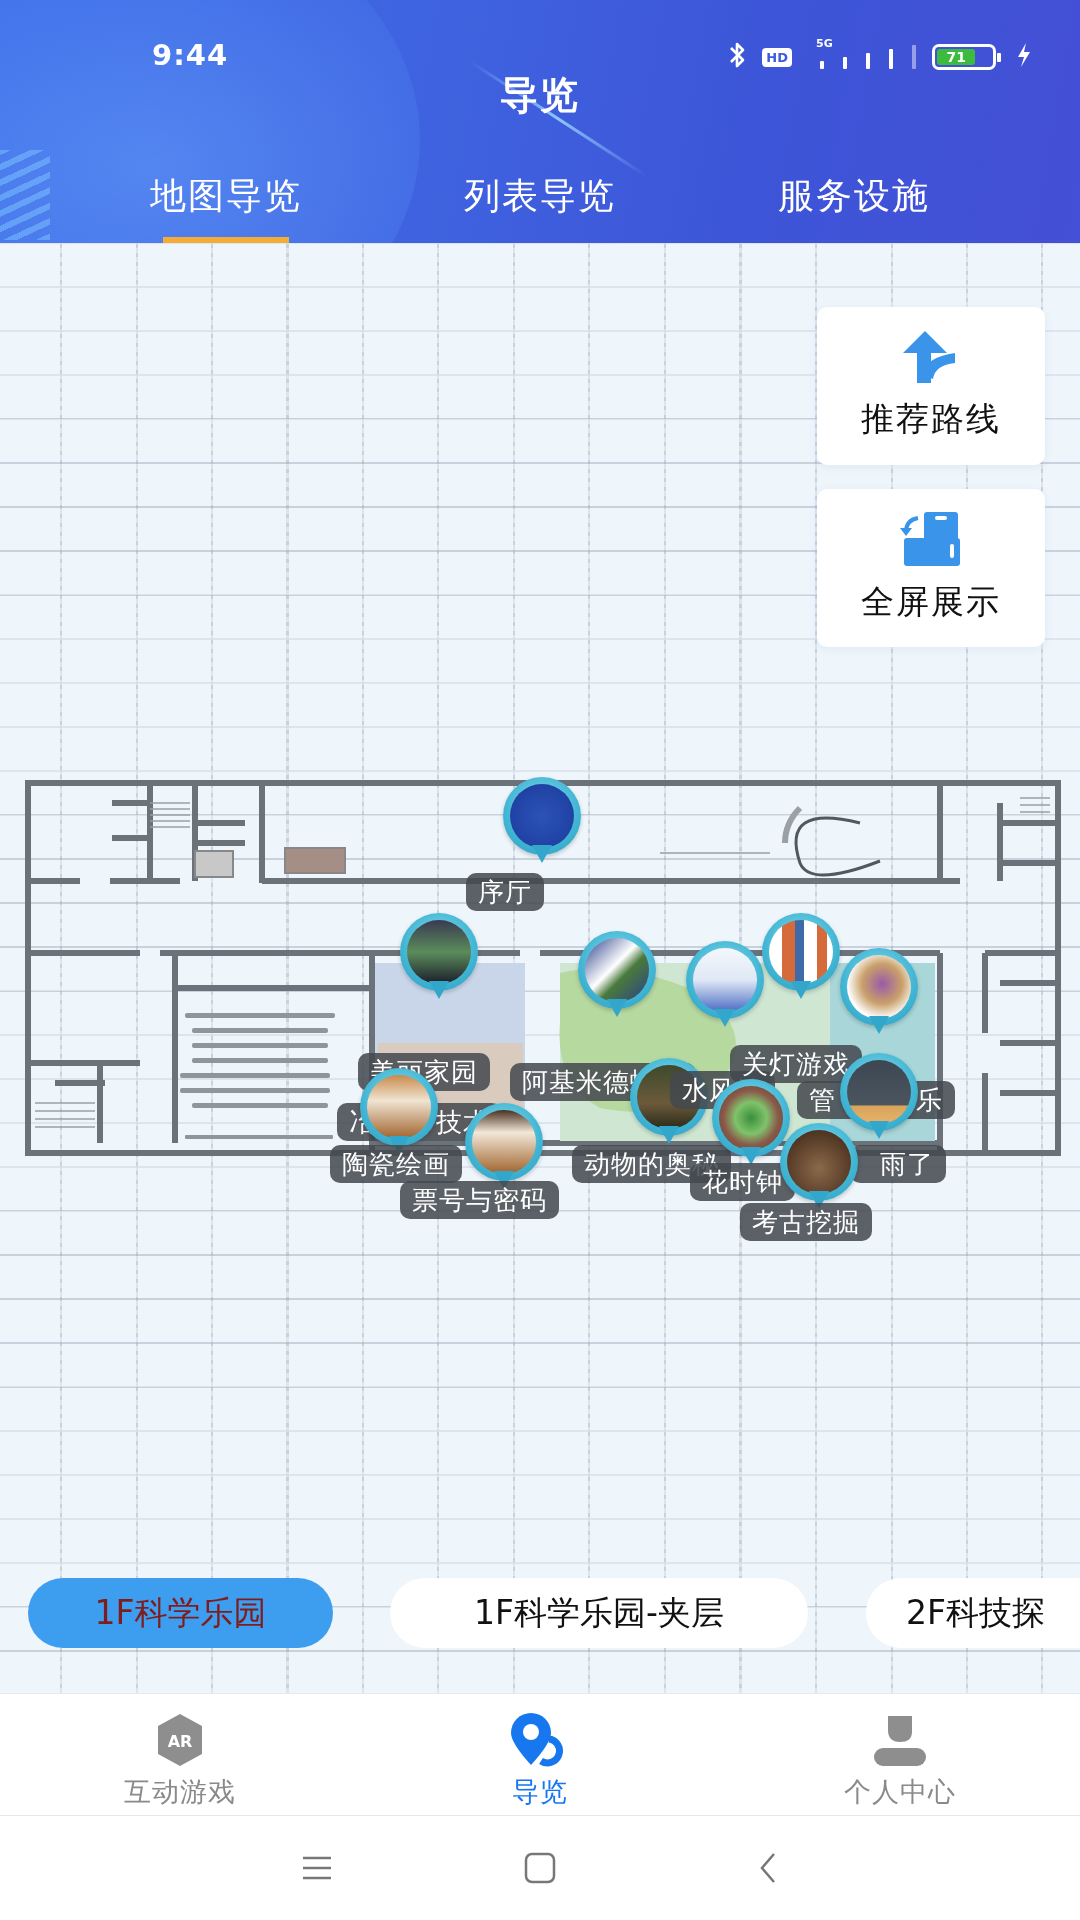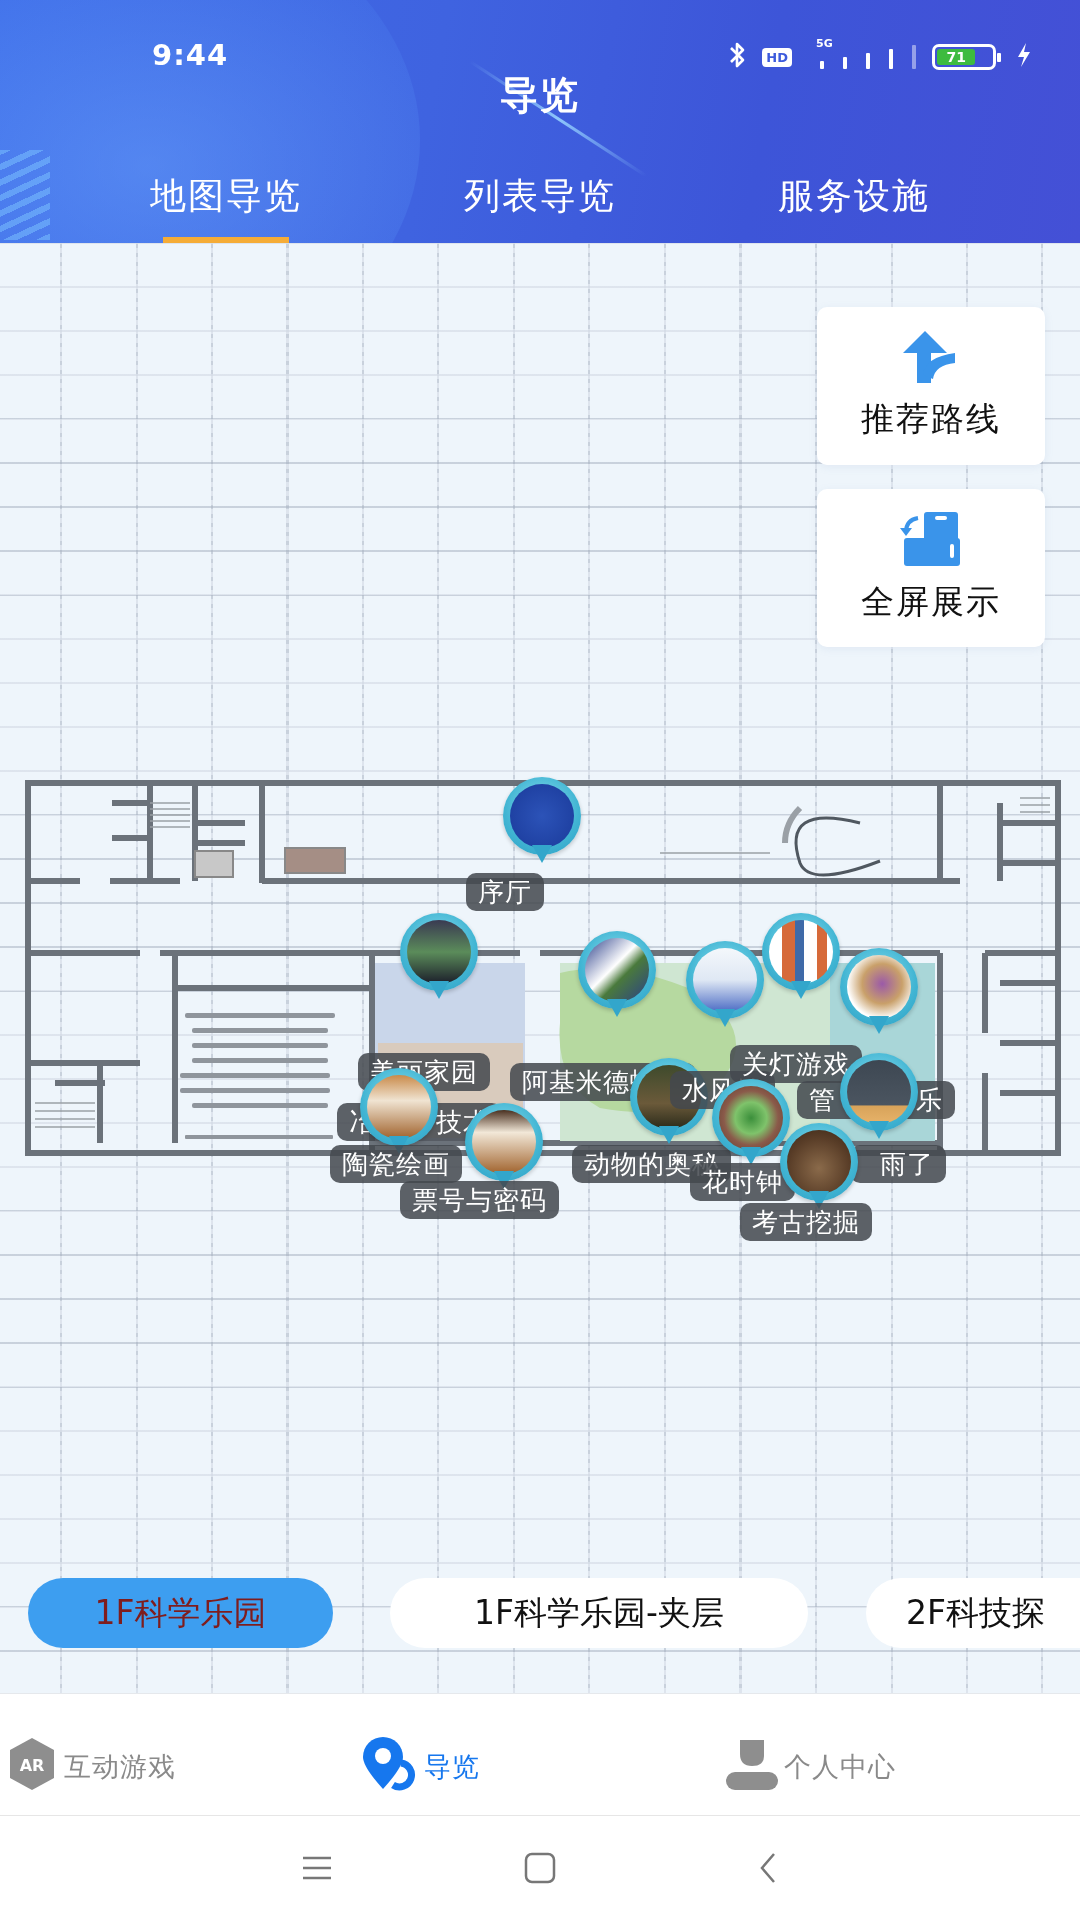--- a/index.html
+++ b/index.html
@@ -109,21 +109,21 @@
   .chip.active { background: #3d9ef0; color: #7f1d1d; }
   .chip.c0 { left: 28px; width: 305px; }
   .chip.c1 { left: 390px; width: 418px; }
   .chip.c2 { left: 866px; width: 260px; text-align: left; padding-left: 40px; }
 
   
   .bottom-nav {
     position: absolute; left: 0; top: 1693px; width: 1080px; height: 122px; background: #fff;
     border-top: 1px solid #e5e8ec; display: flex;
   }
-  .nav-item { flex: 1; display: flex; align-items: center; padding-top: 18px; cursor: pointer; }
+  .nav-item { flex: 1; display: flex; flex-direction: column; align-items: center; padding-top: 18px; cursor: pointer; }
   .nav-item .ico { width: 64px; height: 56px; display: flex; align-items: center; justify-content: center; }
   .nav-item .txt { font-size: 27px; color: #8a8a8a; margin-top: 6px; letter-spacing: 1px; }
   .nav-item.active .txt { color: #1677ee; }
 
   .sys-nav { position: absolute; left: 0; top: 1815px; width: 1080px; height: 105px; background: #fff; border-top: 1px solid #e6e6e6; }
   .sys-btn { position: absolute; top: 34px; width: 50px; height: 40px; display: flex; align-items: center; justify-content: center; cursor: pointer; }
 </style>
 </head>
 <body>
 

